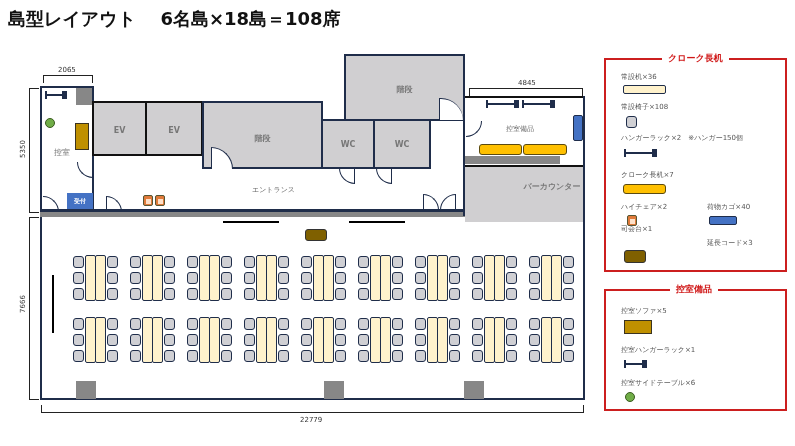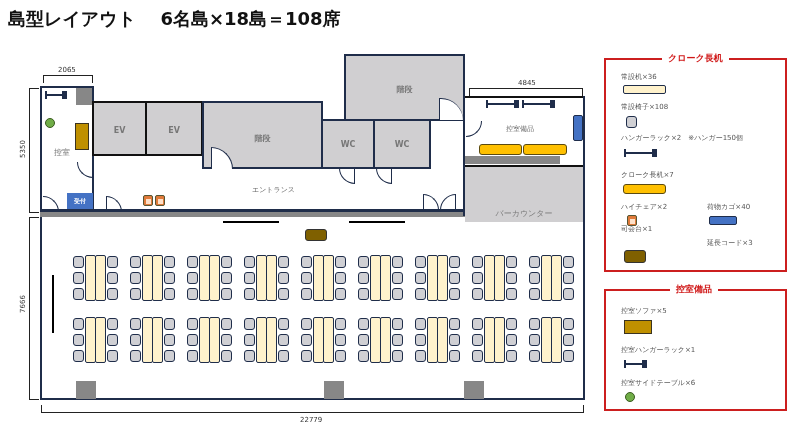--- a/index.html
+++ b/index.html
@@ -108,21 +108,21 @@
       <div class="r"></div>
     </div>
   <div class="abs" style="left:506px;top:124px;font-size:7px;color:#666;">控室備品</div>
   <div class="abs" style="left:573px;top:115px;width:10px;height:26px;background:#4472c4;border:1px solid #1f2d4a;border-radius:2px;"></div>
   <div class="door" style="left:466px;top:121px;border-radius:0 0 16px 0;border-left:none;border-top:none;"></div>
   <div class="abs" style="left:479px;top:144px;width:43px;height:11px;background:#ffc000;border:1px solid #5a4a10;border-radius:3px;"></div>
   <div class="abs" style="left:523px;top:144px;width:44px;height:11px;background:#ffc000;border:1px solid #5a4a10;border-radius:3px;"></div>
   <div class="gray-bar" style="left:465px;top:156px;width:95px;height:8px;"></div>
 
   <div class="abs" style="left:465px;top:167px;width:118px;height:55px;background:#d0cfd1;">
-    <div class="room-label" style="top:41px;font-weight:normal;">バーカウンター</div>
+    <div class="room-label" style="top:14px;font-weight:bold;margin-left:28px;">バーカウンター</div>
   </div>
 
   <div class="wall" style="left:40px;top:209px;width:425px;height:3px;"></div>
   <div class="gray-bar" style="left:40px;top:212px;width:425px;height:5px;"></div>
   <div class="wall" style="left:463px;top:96px;width:2px;height:120px;"></div>
 
   <div class="abs" style="left:40px;top:217px;width:545px;height:183px;border:2px solid #1f2d4a;border-top:none;"></div>
   <div class="wall" style="left:583px;top:96px;width:2px;height:304px;"></div>
 
   <div class="abs" style="left:223px;top:221px;width:56px;height:2px;background:#000;"></div>

